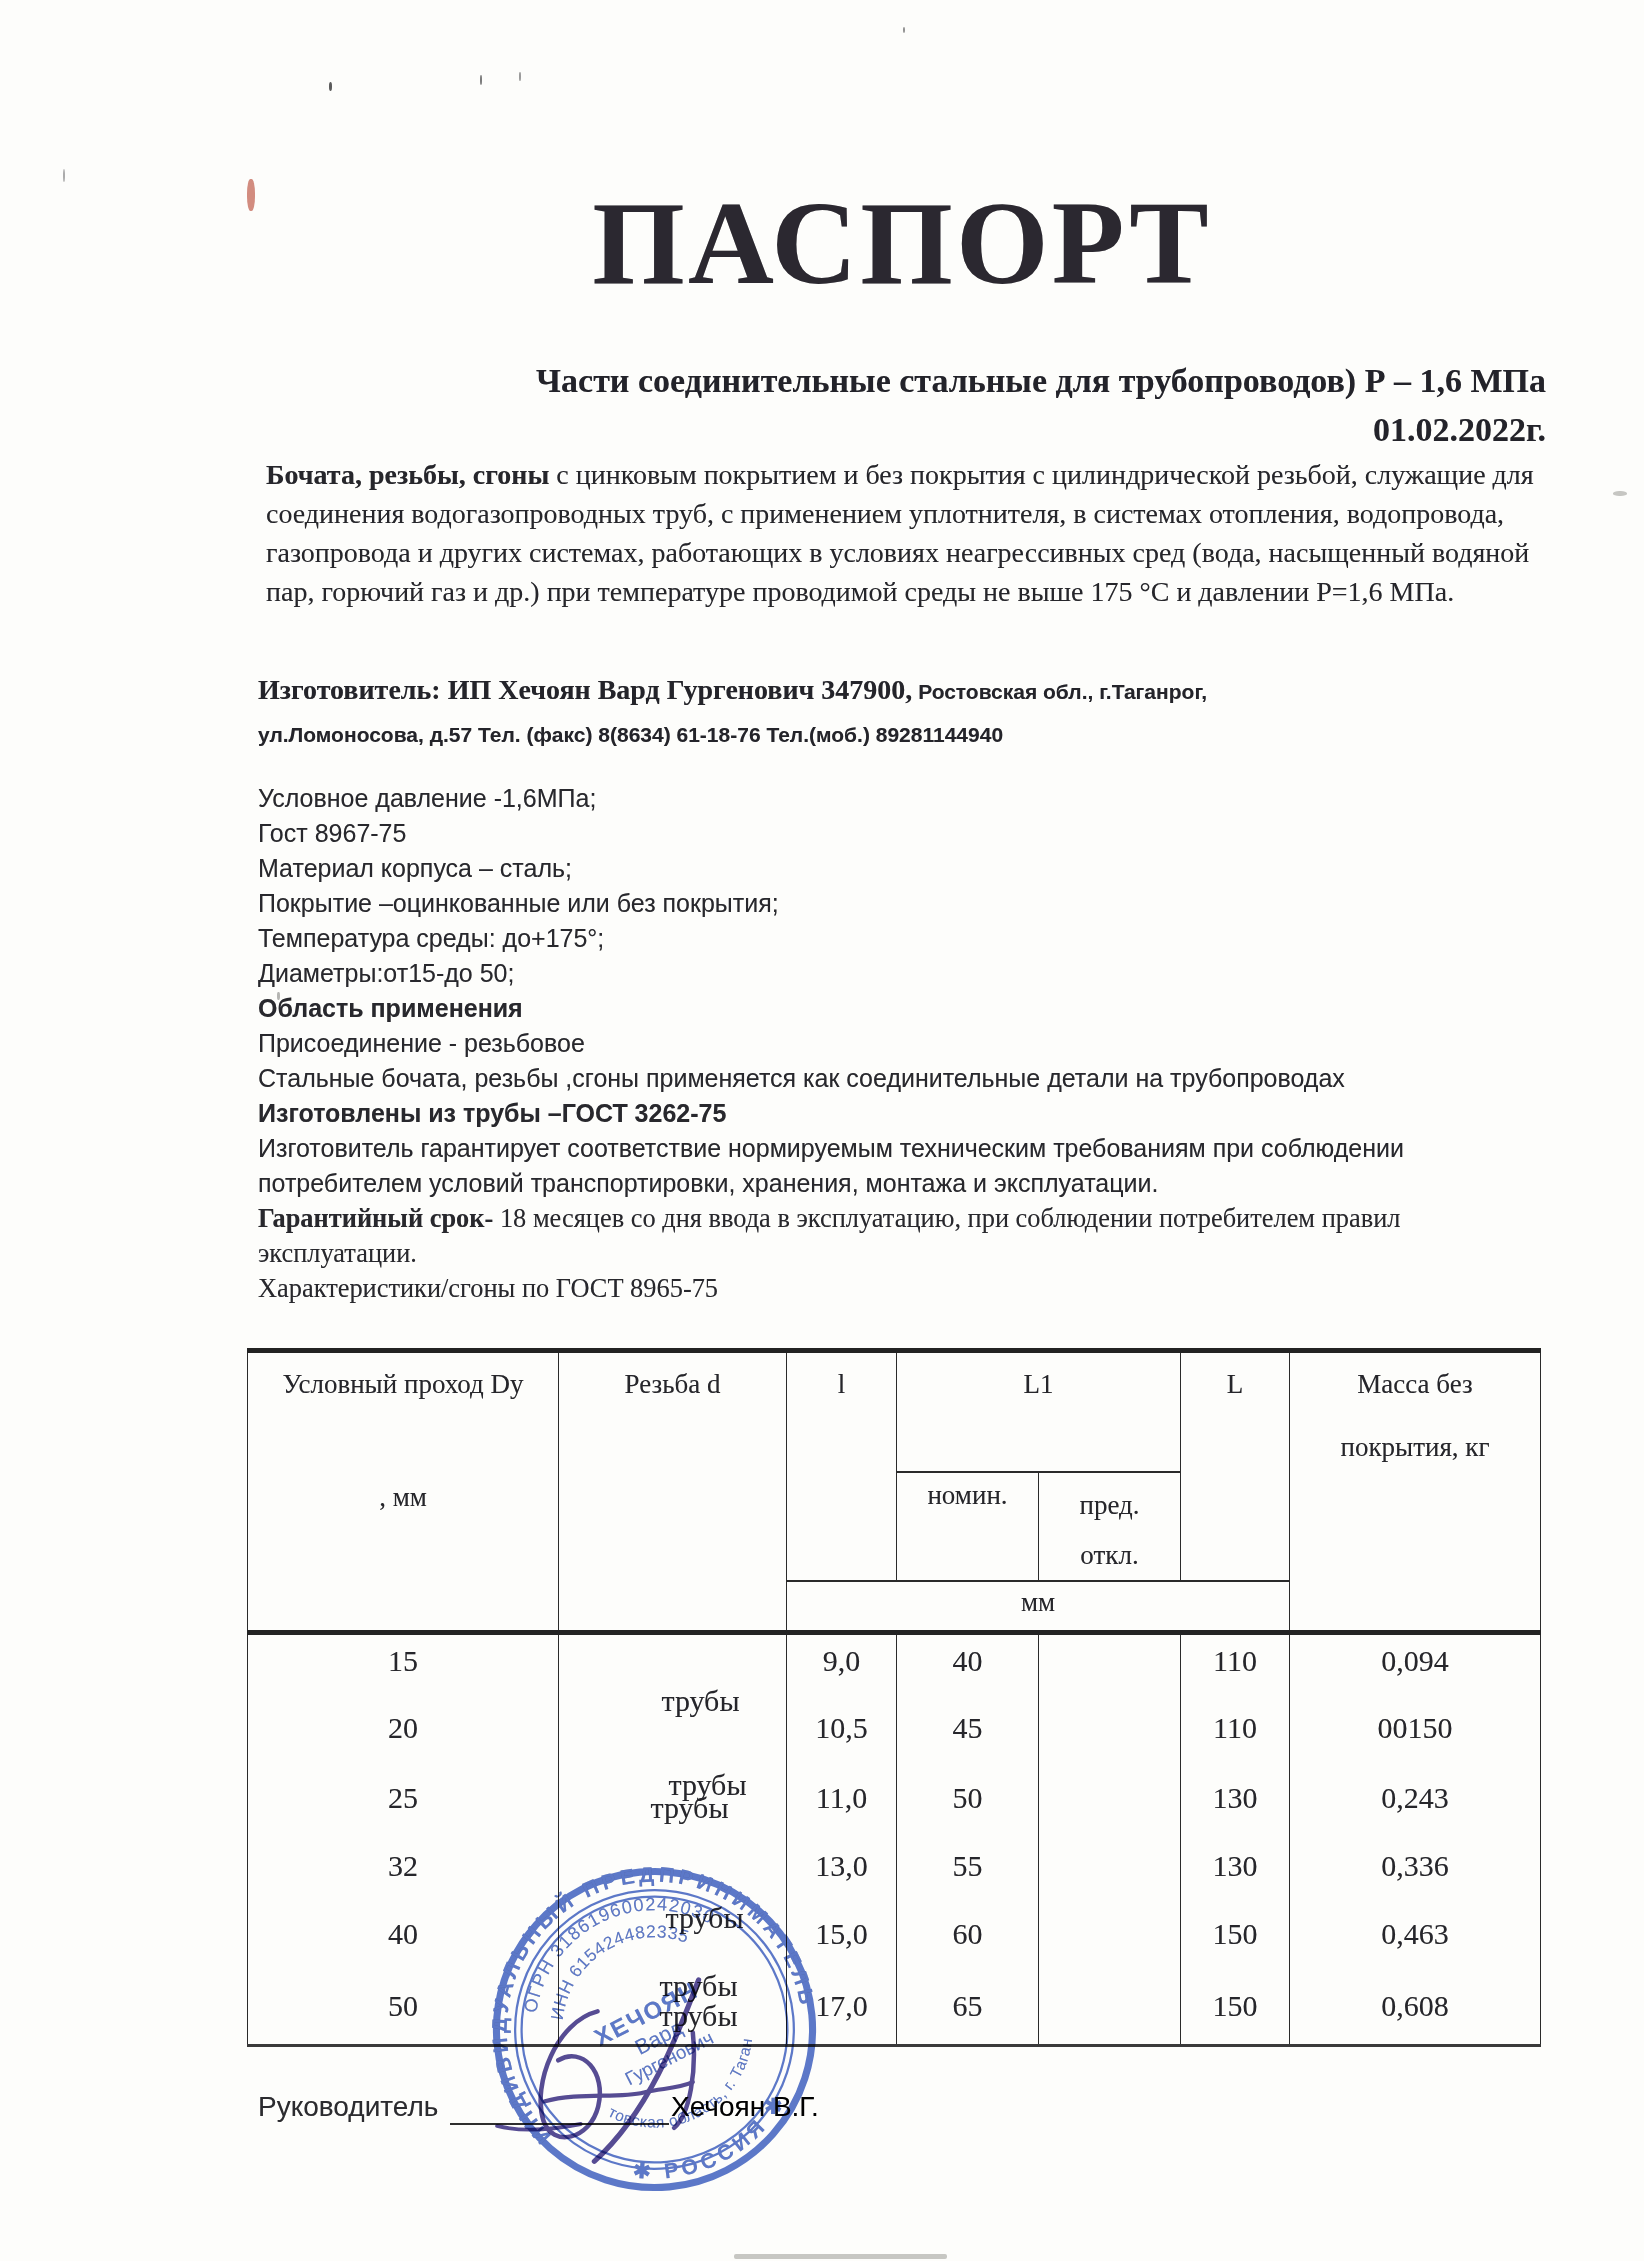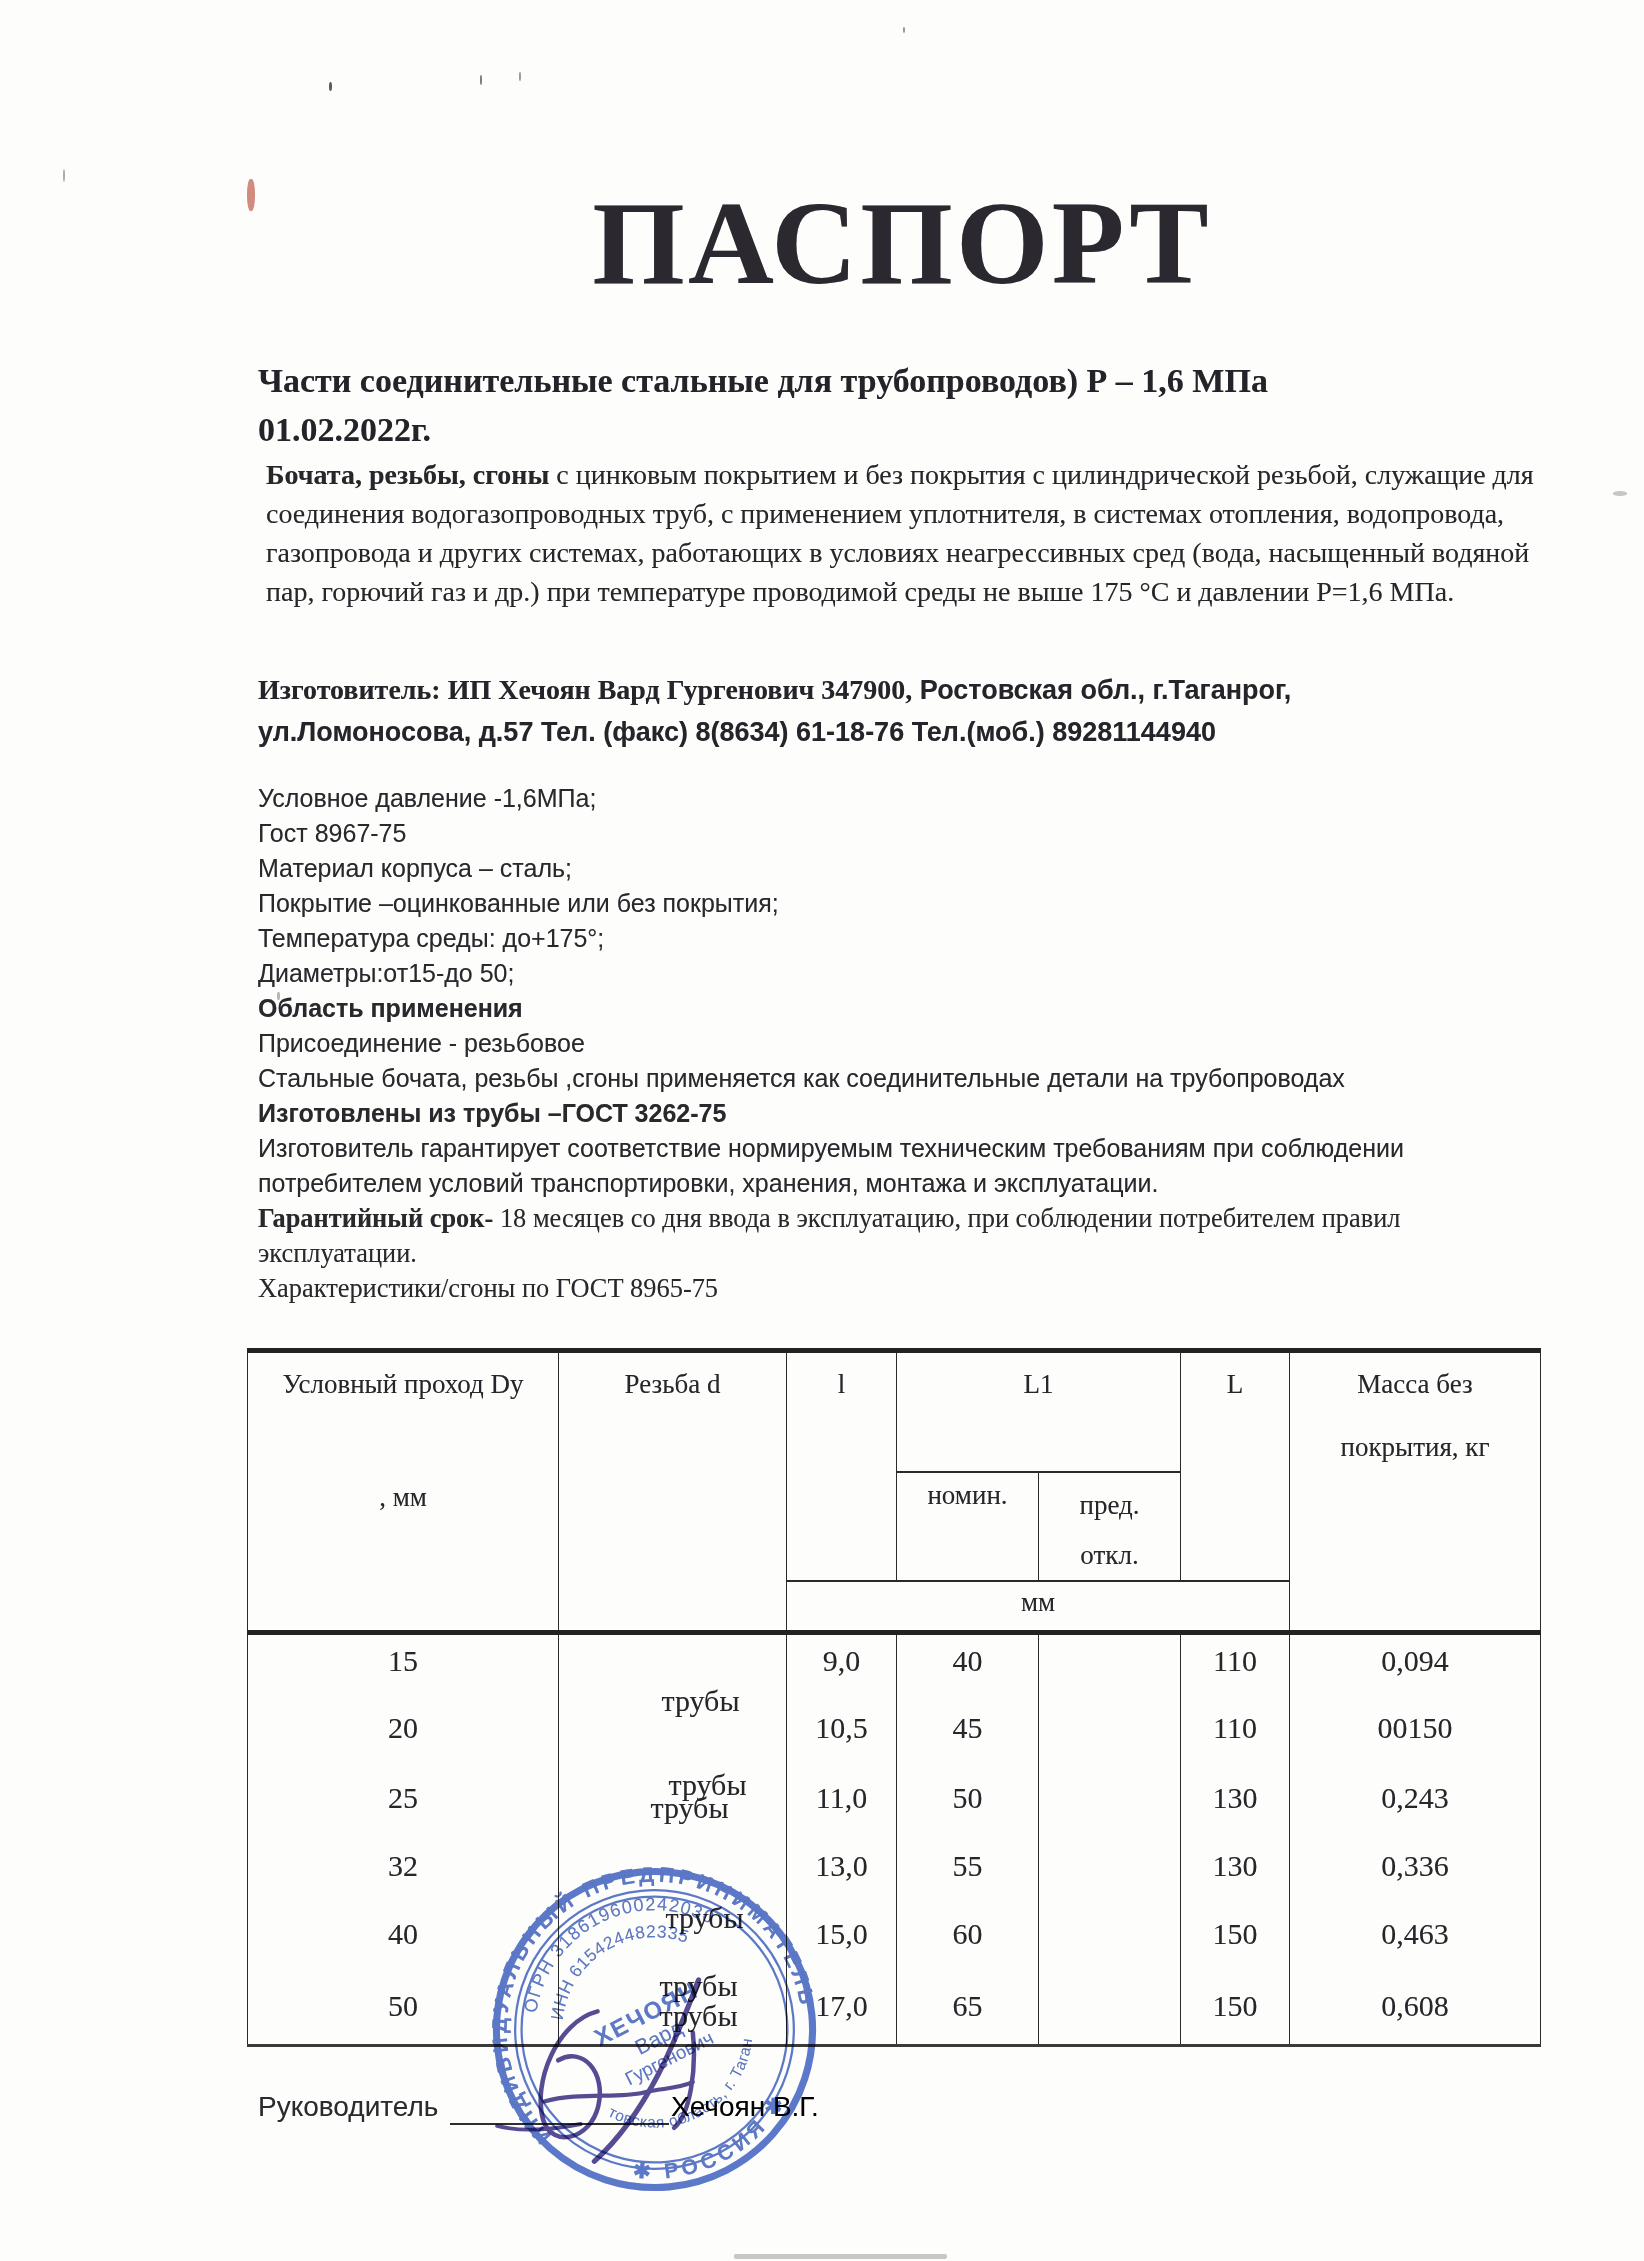--- a/index.html
+++ b/index.html
@@ -20,37 +20,37 @@
   .serif{font-family:"Liberation Serif", serif;}
 
   
   .doc-title{
     position:absolute; top:184px; left:258px; width:1288px;
     text-align:center; font-size:119px; line-height:1; font-weight:700;
     letter-spacing:3.2px; color:#2b2830;
   }
   .doc-subtitle{
     position:absolute; top:356px; left:258px; width:1288px;
-    text-align:left; font-weight:700; font-size:34px; line-height:49px;
+    text-align:right; font-weight:700; font-size:34px; line-height:49px;
     color:#23232a;
   }
 
   
   .intro{
     position:absolute; top:455px; left:258px; width:1301px;
     font-size:28px; line-height:39px; color:#26262b;margin-left:8px;
   }
   .intro b{font-weight:700;}
 
   
   .manufacturer{
     position:absolute; top:669px; left:258px; width:1301px;
     font-size:28px; line-height:41px; font-weight:700; color:#24242a;
   }
-  .manufacturer .sans{font-size:27px;}
+  .manufacturer .sans{font-size:21px;}
 
   
   .specs{
     position:absolute; top:781px; left:258px; width:1301px;
     font-size:25px; line-height:35px; color:#28282d;
   }
   .spec-line{min-height:35px;}
   .spec-line.sans span{font-family:"Liberation Sans", sans-serif;}
   .spec-line.sans-bold span{font-family:"Liberation Sans", sans-serif; font-weight:700;}
   .spec-line.serif span{font-family:"Liberation Serif", serif; font-size:26.4px;}

